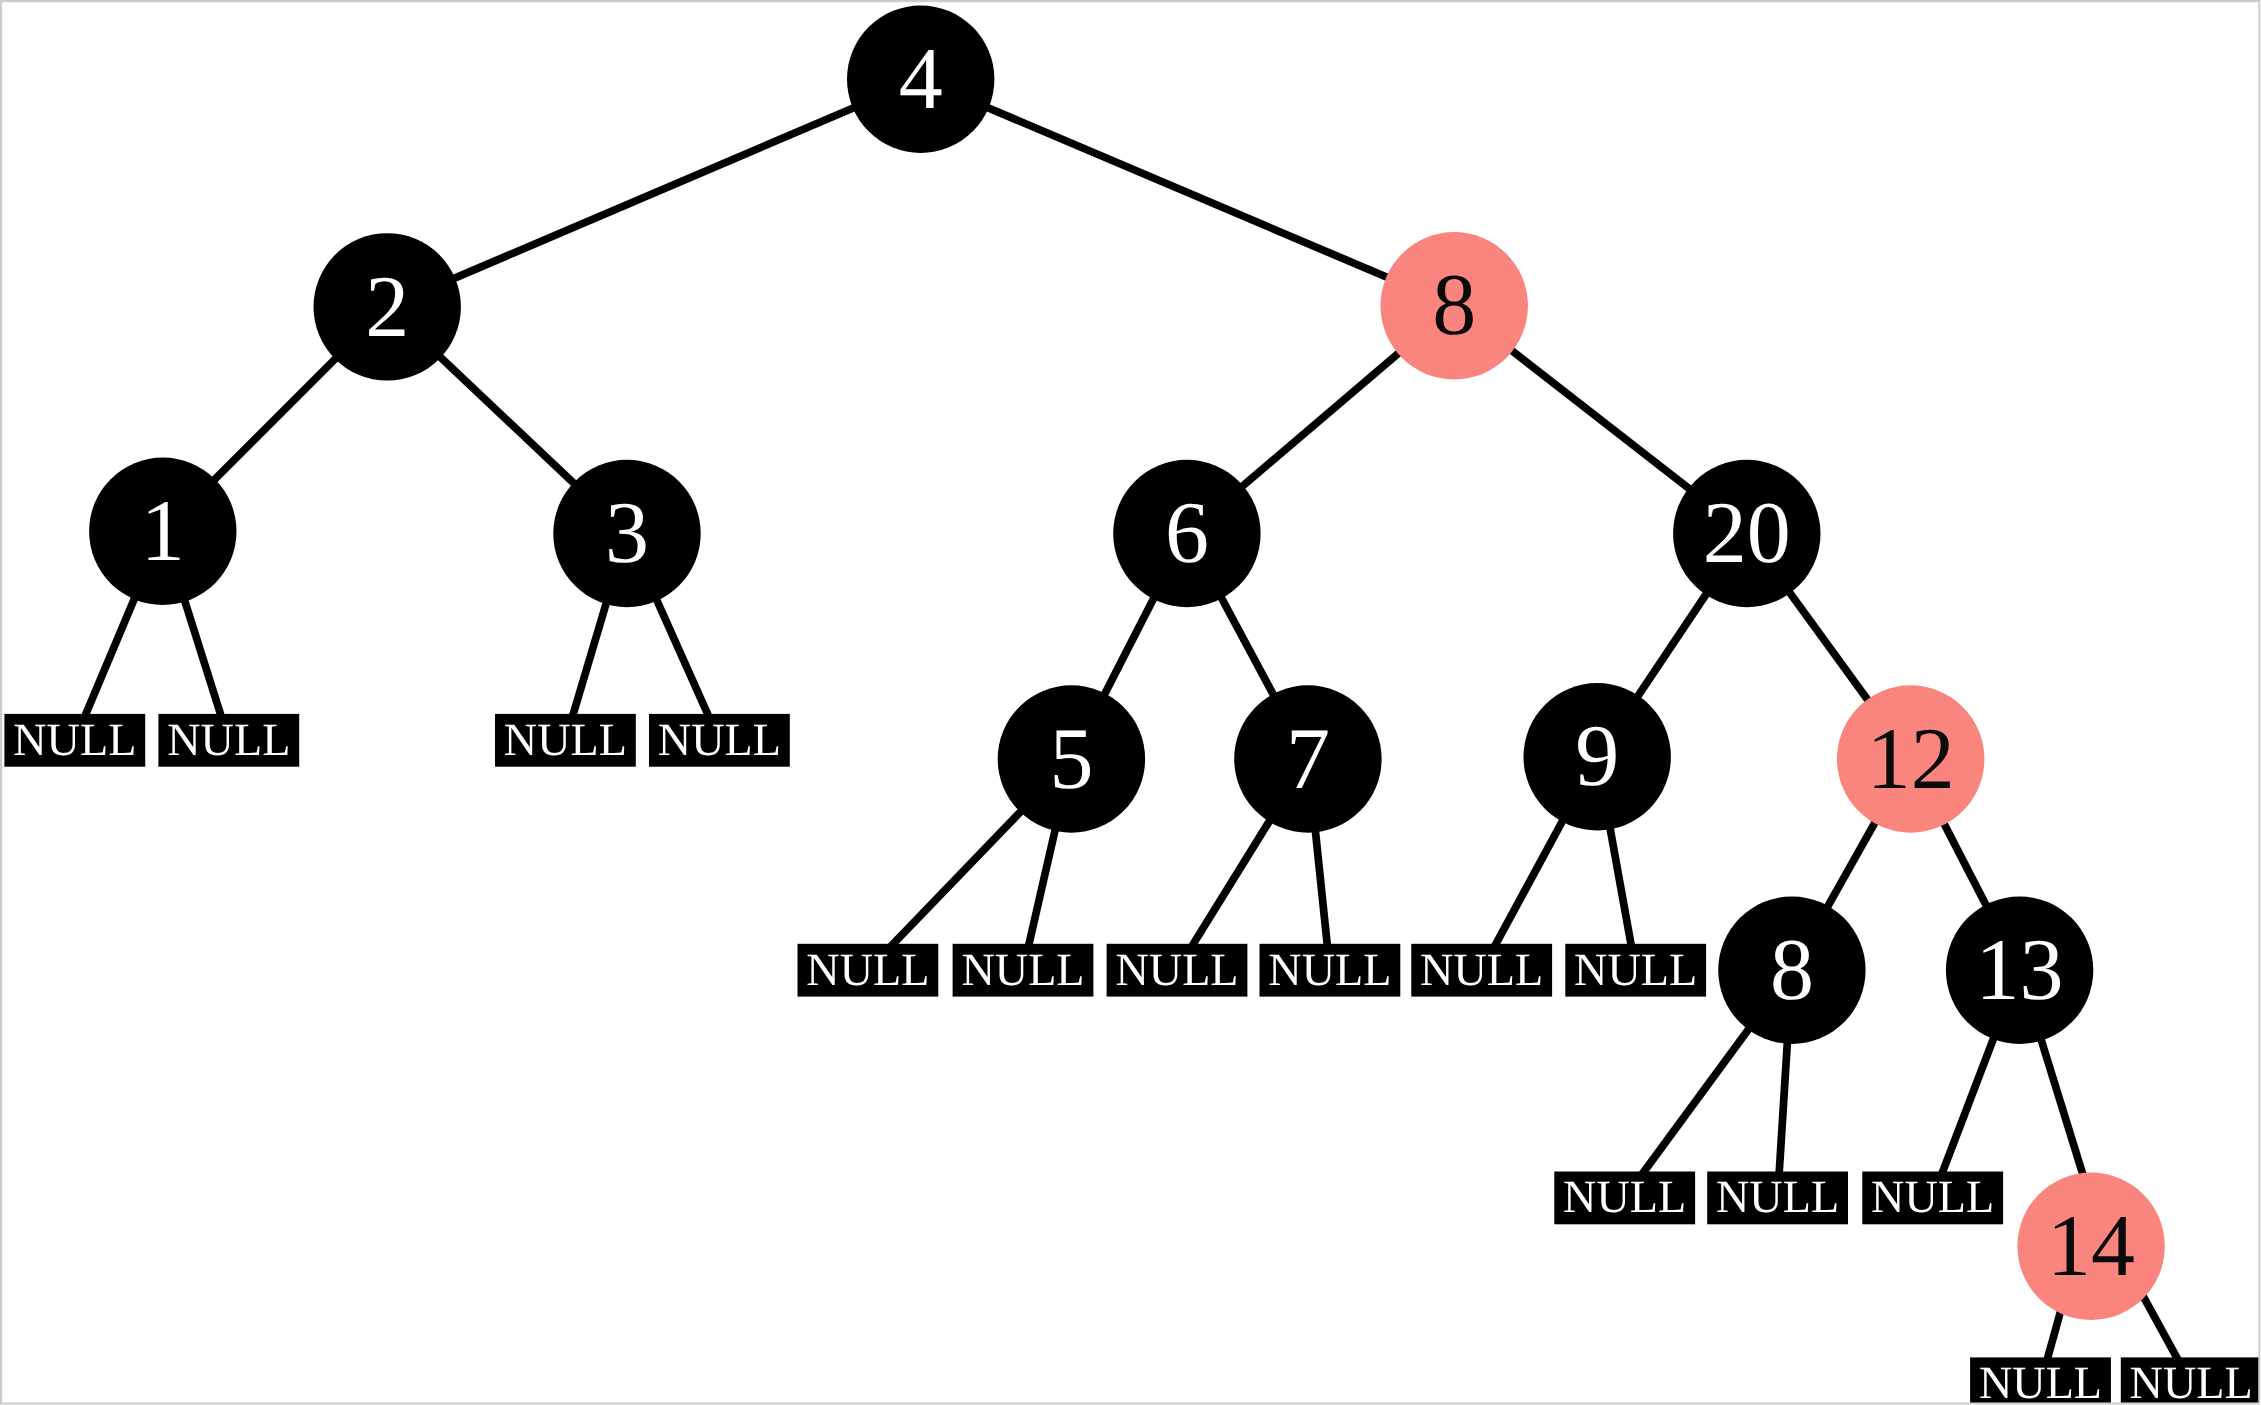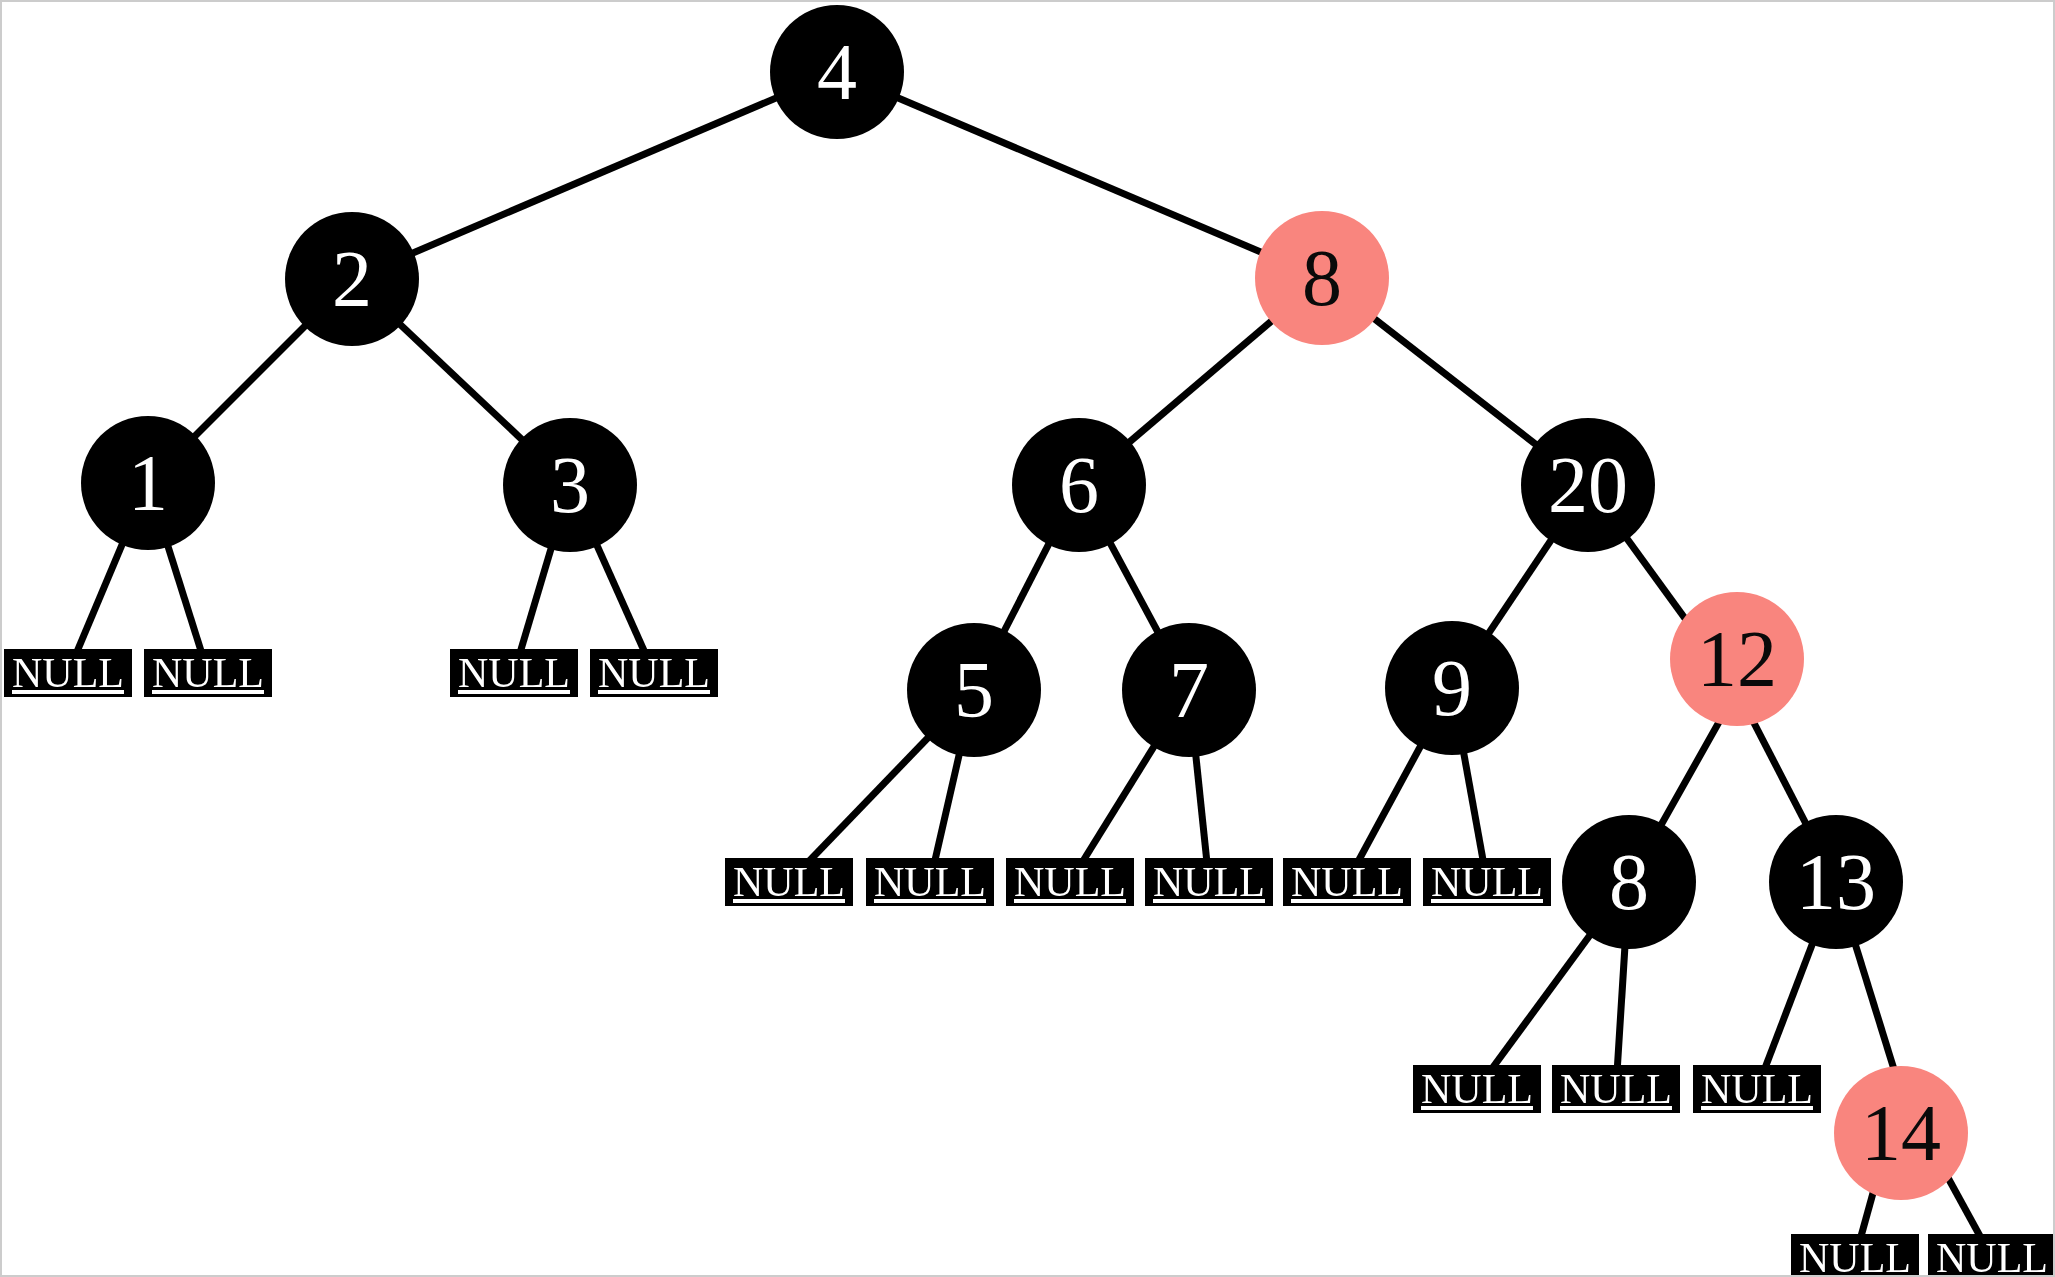--- a/index.html
+++ b/index.html
@@ -20,21 +20,21 @@
     display:flex;align-items:center;justify-content:center;
     font-size:80px;line-height:1;
   }
   .node-black{background:var(--blacknode,#000000);color:var(--textonblack,#ffffff);}
   .node-red{background:var(--rednode,#F9857E);color:var(--textonred,#0a0a0a);}
   .null-box{
     position:absolute;z-index:2;
     width:128px;height:48px;
     background:var(--nullbg,#000000);color:var(--nulltext,#ffffff);
     display:flex;align-items:center;justify-content:center;
-    font-size:42px;line-height:1;text-decoration:underline;
+    font-size:42px;line-height:1;
   }
 </style>
 </head>
 <body>
 
 <div id="frame" style="--bg: #FFFFFF; --frame: #CCCCCC; --edge: #000000; --blacknode: #000000; --rednode: #F9857E; --textonblack: #FFFFFF; --textonred: #0A0A0A; --nullbg: #000000; --nulltext: #FFFFFF;">
 
   <svg id="edge-layer" viewBox="0 0 2055 1277">
     <line x1="835" y1="70" x2="350" y2="277"></line>
     <line x1="835" y1="70" x2="1320" y2="276"></line>
@@ -69,21 +69,21 @@
   <div class="circle-node node-black" style="left:768px;top:3px;">4</div>
   <div class="circle-node node-black" style="left:283px;top:210px;">2</div>
   <div class="circle-node node-red" style="left:1253px;top:209px;">8</div>
   <div class="circle-node node-black" style="left:79px;top:414px;">1</div>
   <div class="circle-node node-black" style="left:501px;top:416px;">3</div>
   <div class="circle-node node-black" style="left:1010px;top:416px;">6</div>
   <div class="circle-node node-black" style="left:1519px;top:416px;">20</div>
   <div class="circle-node node-black" style="left:905px;top:621px;">5</div>
   <div class="circle-node node-black" style="left:1120px;top:621px;">7</div>
   <div class="circle-node node-black" style="left:1383px;top:619px;">9</div>
-  <div class="circle-node node-red" style="left:1668px;top:590px;">12</div>
+  <div class="circle-node node-red" style="left:1668px;top:621px;">12</div>
   <div class="circle-node node-black" style="left:1560px;top:813px;">8</div>
   <div class="circle-node node-black" style="left:1767px;top:813px;">13</div>
   <div class="circle-node node-red" style="left:1832px;top:1064px;">14</div>
 
   <div class="null-box" style="left:2px;top:647px;">NULL</div>
   <div class="null-box" style="left:142px;top:647px;">NULL</div>
   <div class="null-box" style="left:448px;top:647px;">NULL</div>
   <div class="null-box" style="left:588px;top:647px;">NULL</div>
   <div class="null-box" style="left:723px;top:856px;">NULL</div>
   <div class="null-box" style="left:864px;top:856px;">NULL</div>

